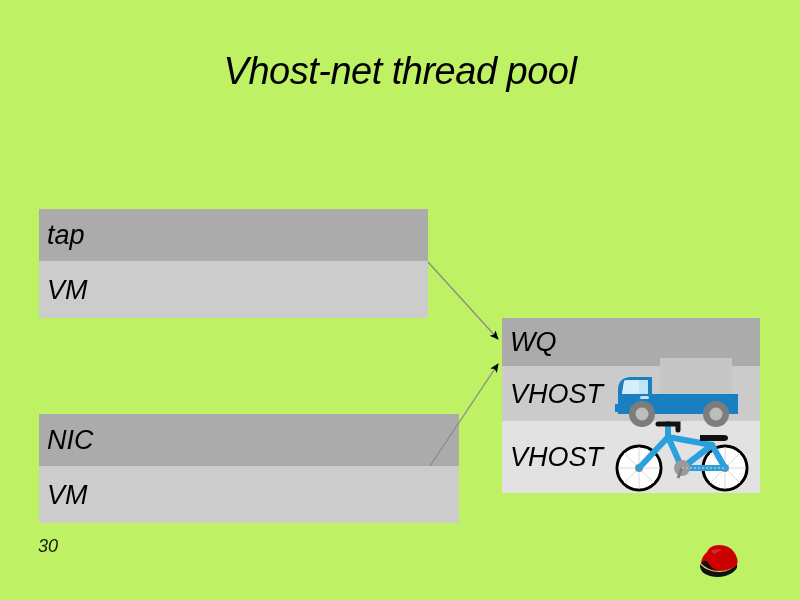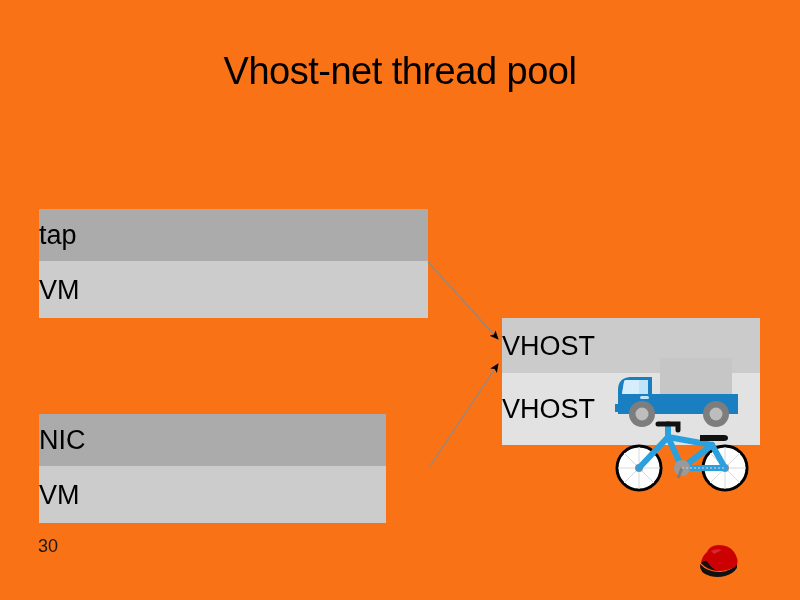--- a/index.html
+++ b/index.html
@@ -12,21 +12,22 @@
     height: 600px;
     position: relative;
     overflow: hidden;
     font-family: "Liberation Sans", sans-serif;
     color: #000000;
   }
 
   #slide {
     position: absolute;
     inset: 0;
-    background: #f97316;
+    background: #bef264;
+    font-style: italic;
   }
 
   
   #slide-title {
     position: absolute;
     left: 0;
     top: 48px;
     width: 800px;
     text-align: center;
     font-size: 38px;
@@ -47,25 +48,26 @@
     display: flex;
     align-items: center;
   }
   .band-label {
     position: relative;
     z-index: 3;
     font-size: 27px;
     line-height: 30px;
     color: #000000;
     white-space: nowrap;
+    padding-left: 8px;
   }
 
   
   #block-tap-vm   { left: 39px;  top: 209px; width: 389px; }
-  #block-nic-vm   { left: 39px;  top: 414px; width: 347px; }
+  #block-nic-vm   { left: 39px;  top: 414px; width: 420px; }
 
   #band-tap  { height: 52px; background: #ababab; }
   #band-vm1  { height: 57px; background: #cccccc; }
   #band-nic  { height: 52px; background: #ababab; }
   #band-vm2  { height: 57px; background: #cccccc; }
 
   
   #block-vhost { left: 502px; top: 318px; width: 258px; }
   #band-wq      { height: 48px; background: #ababab; }
   #band-vhost-1 { height: 55px; background: #cbcbcb; }
@@ -128,20 +130,23 @@
   <div class="stack" id="block-nic-vm">
     <div class="band" id="band-nic">
       <span class="band-label">NIC</span>
     </div>
     <div class="band" id="band-vm2">
       <span class="band-label">VM</span>
     </div>
   </div>
 
   <div class="stack" id="block-vhost">
+    <div class="band" id="band-wq">
+      <span class="band-label">WQ</span>
+    </div>
     <div class="band" id="band-vhost-1">
       <span class="band-label">VHOST</span>
     </div>
     <div class="band" id="band-vhost-2">
       <span class="band-label">VHOST</span>
     </div>
   </div>
 
   <svg id="vehicles" viewBox="0 0 150 145">
 

